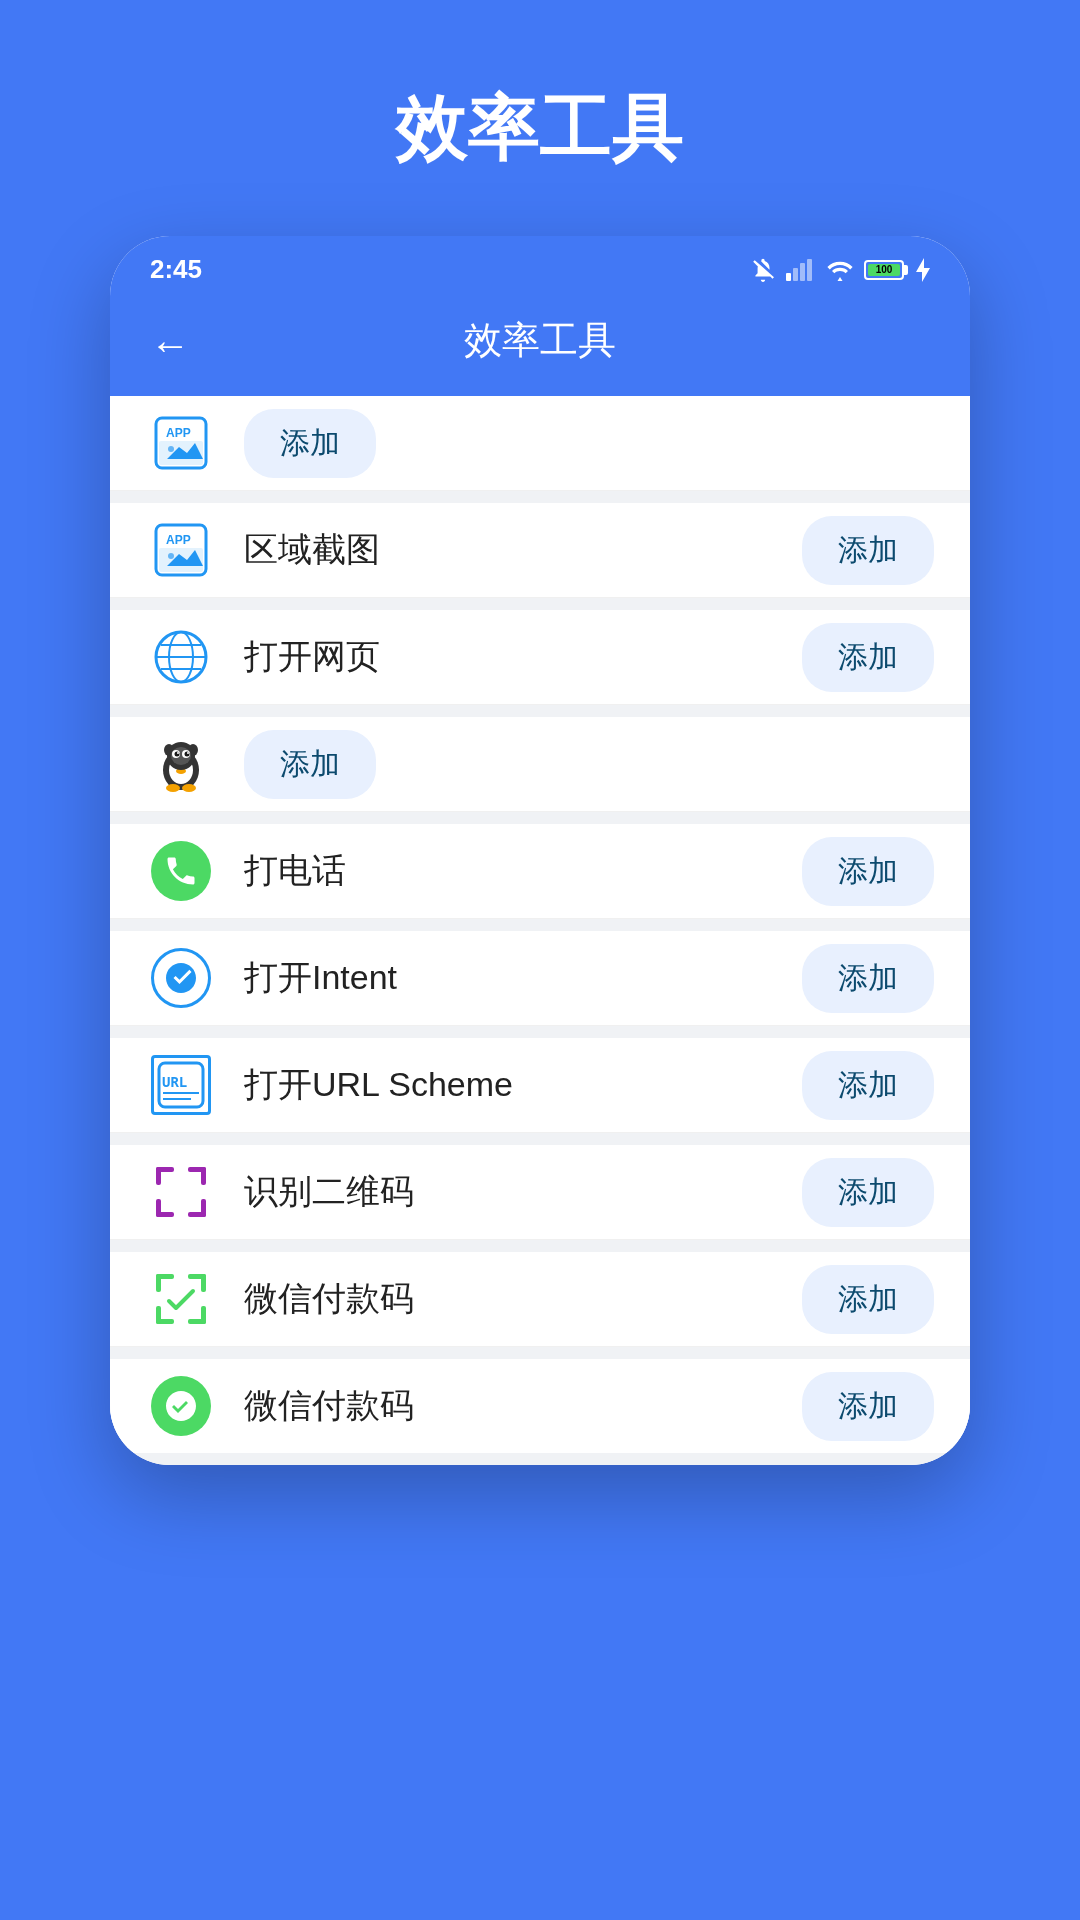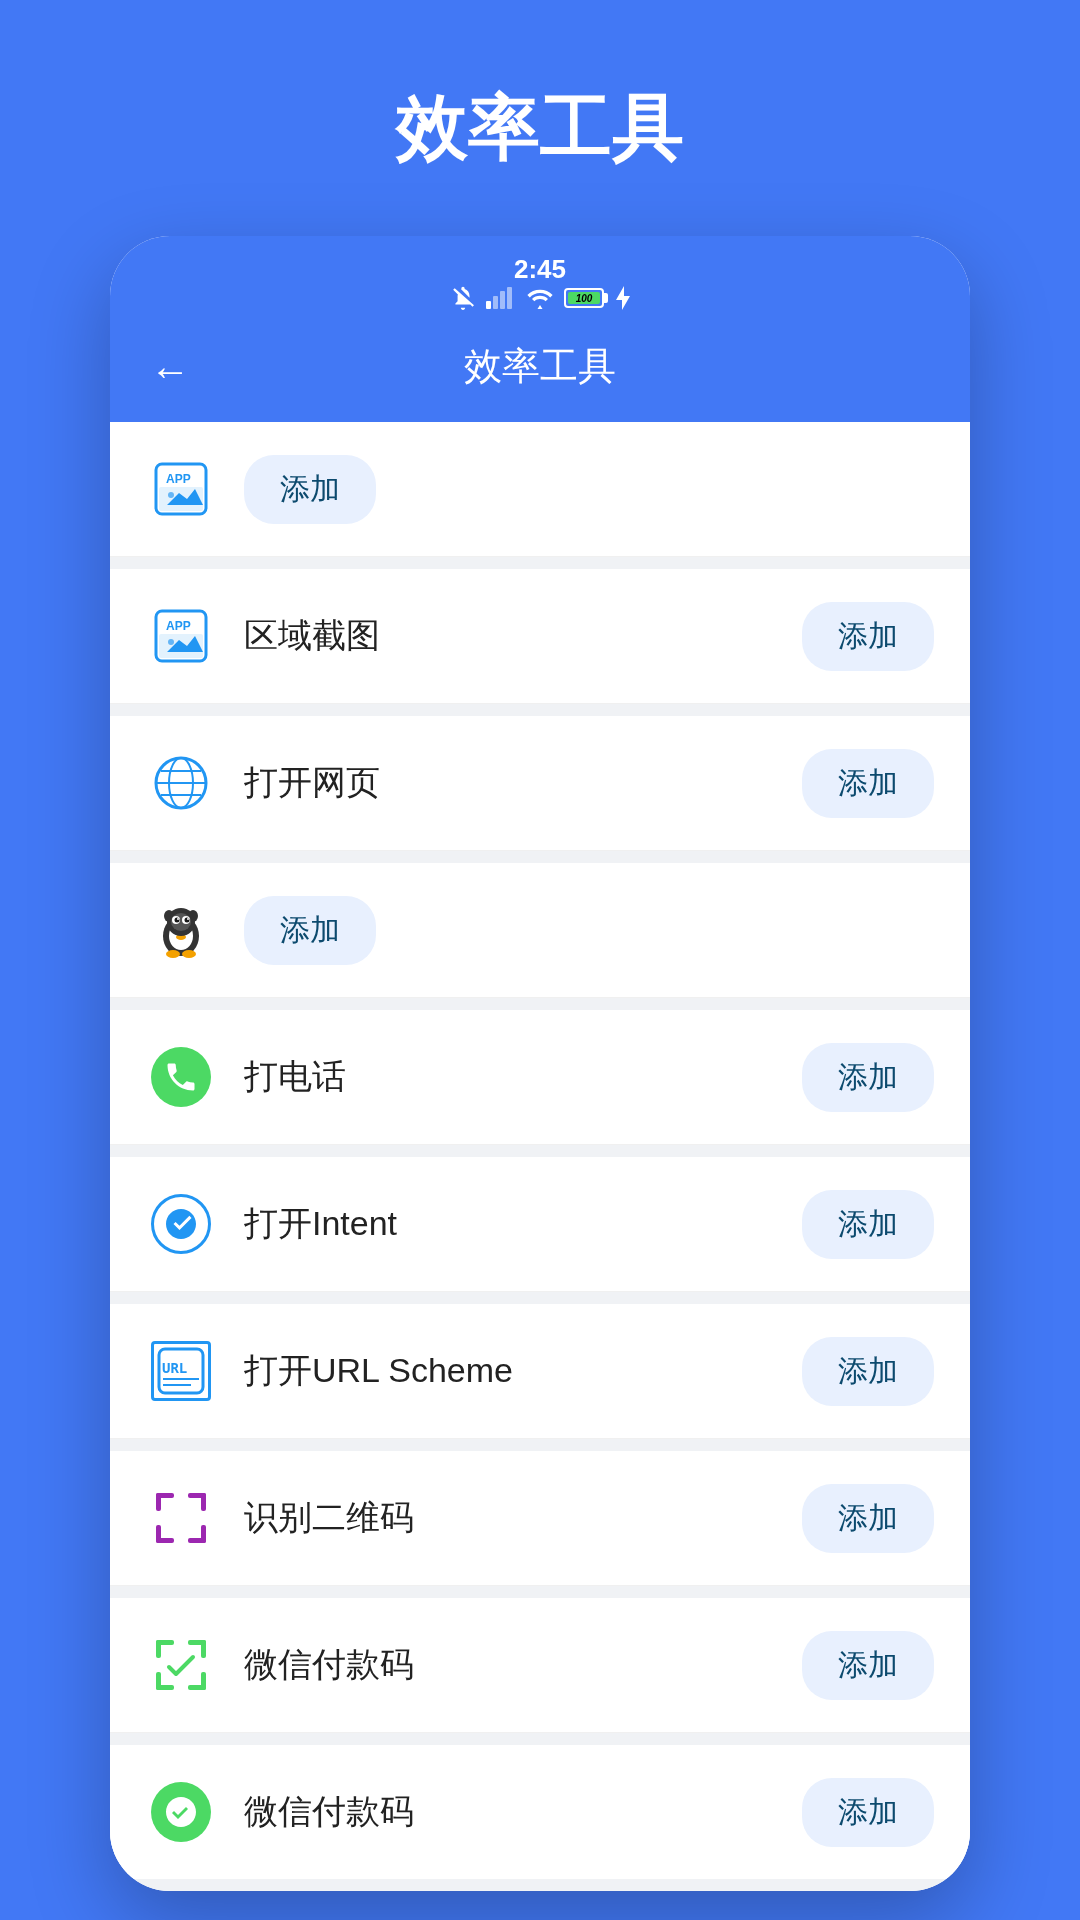--- a/index.html
+++ b/index.html
@@ -39,21 +39,20 @@
 
     .status-bar {
       background: #4278f5;
       display: flex;
       justify-content: space-between;
       align-items: center;
       padding: 18px 40px 10px 40px;
       color: white;
       font-size: 26px;
       font-weight: 600;
-      flex-direction: column;
     }
 
     .status-right {
       display: flex;
       align-items: center;
       gap: 10px;
       font-size: 22px;
     }
 
     .battery-icon {
@@ -64,21 +63,20 @@
 
     .battery-box {
       width: 40px;
       height: 20px;
       border: 2px solid white;
       border-radius: 4px;
       position: relative;
       display: flex;
       align-items: center;
       padding: 2px;
-      font-style: italic;
     }
 
     .battery-box::after {
       content: '';
       position: absolute;
       right: -6px;
       top: 50%;
       transform: translateY(-50%);
       width: 4px;
       height: 10px;
@@ -126,21 +124,21 @@
     .list-container {
       background: #f0f2f5;
       flex: 1;
       overflow-y: auto;
     }
 
     .list-item {
       background: white;
       display: flex;
       align-items: center;
-      padding: 32px 36px;
+      padding: 12px 36px;
       border-bottom: 1px solid #f0f0f0;
       margin-bottom: 12px;
     }
 
     .list-item:last-child {
       border-bottom: none;
     }
 
     .item-icon {
       width: 70px;

